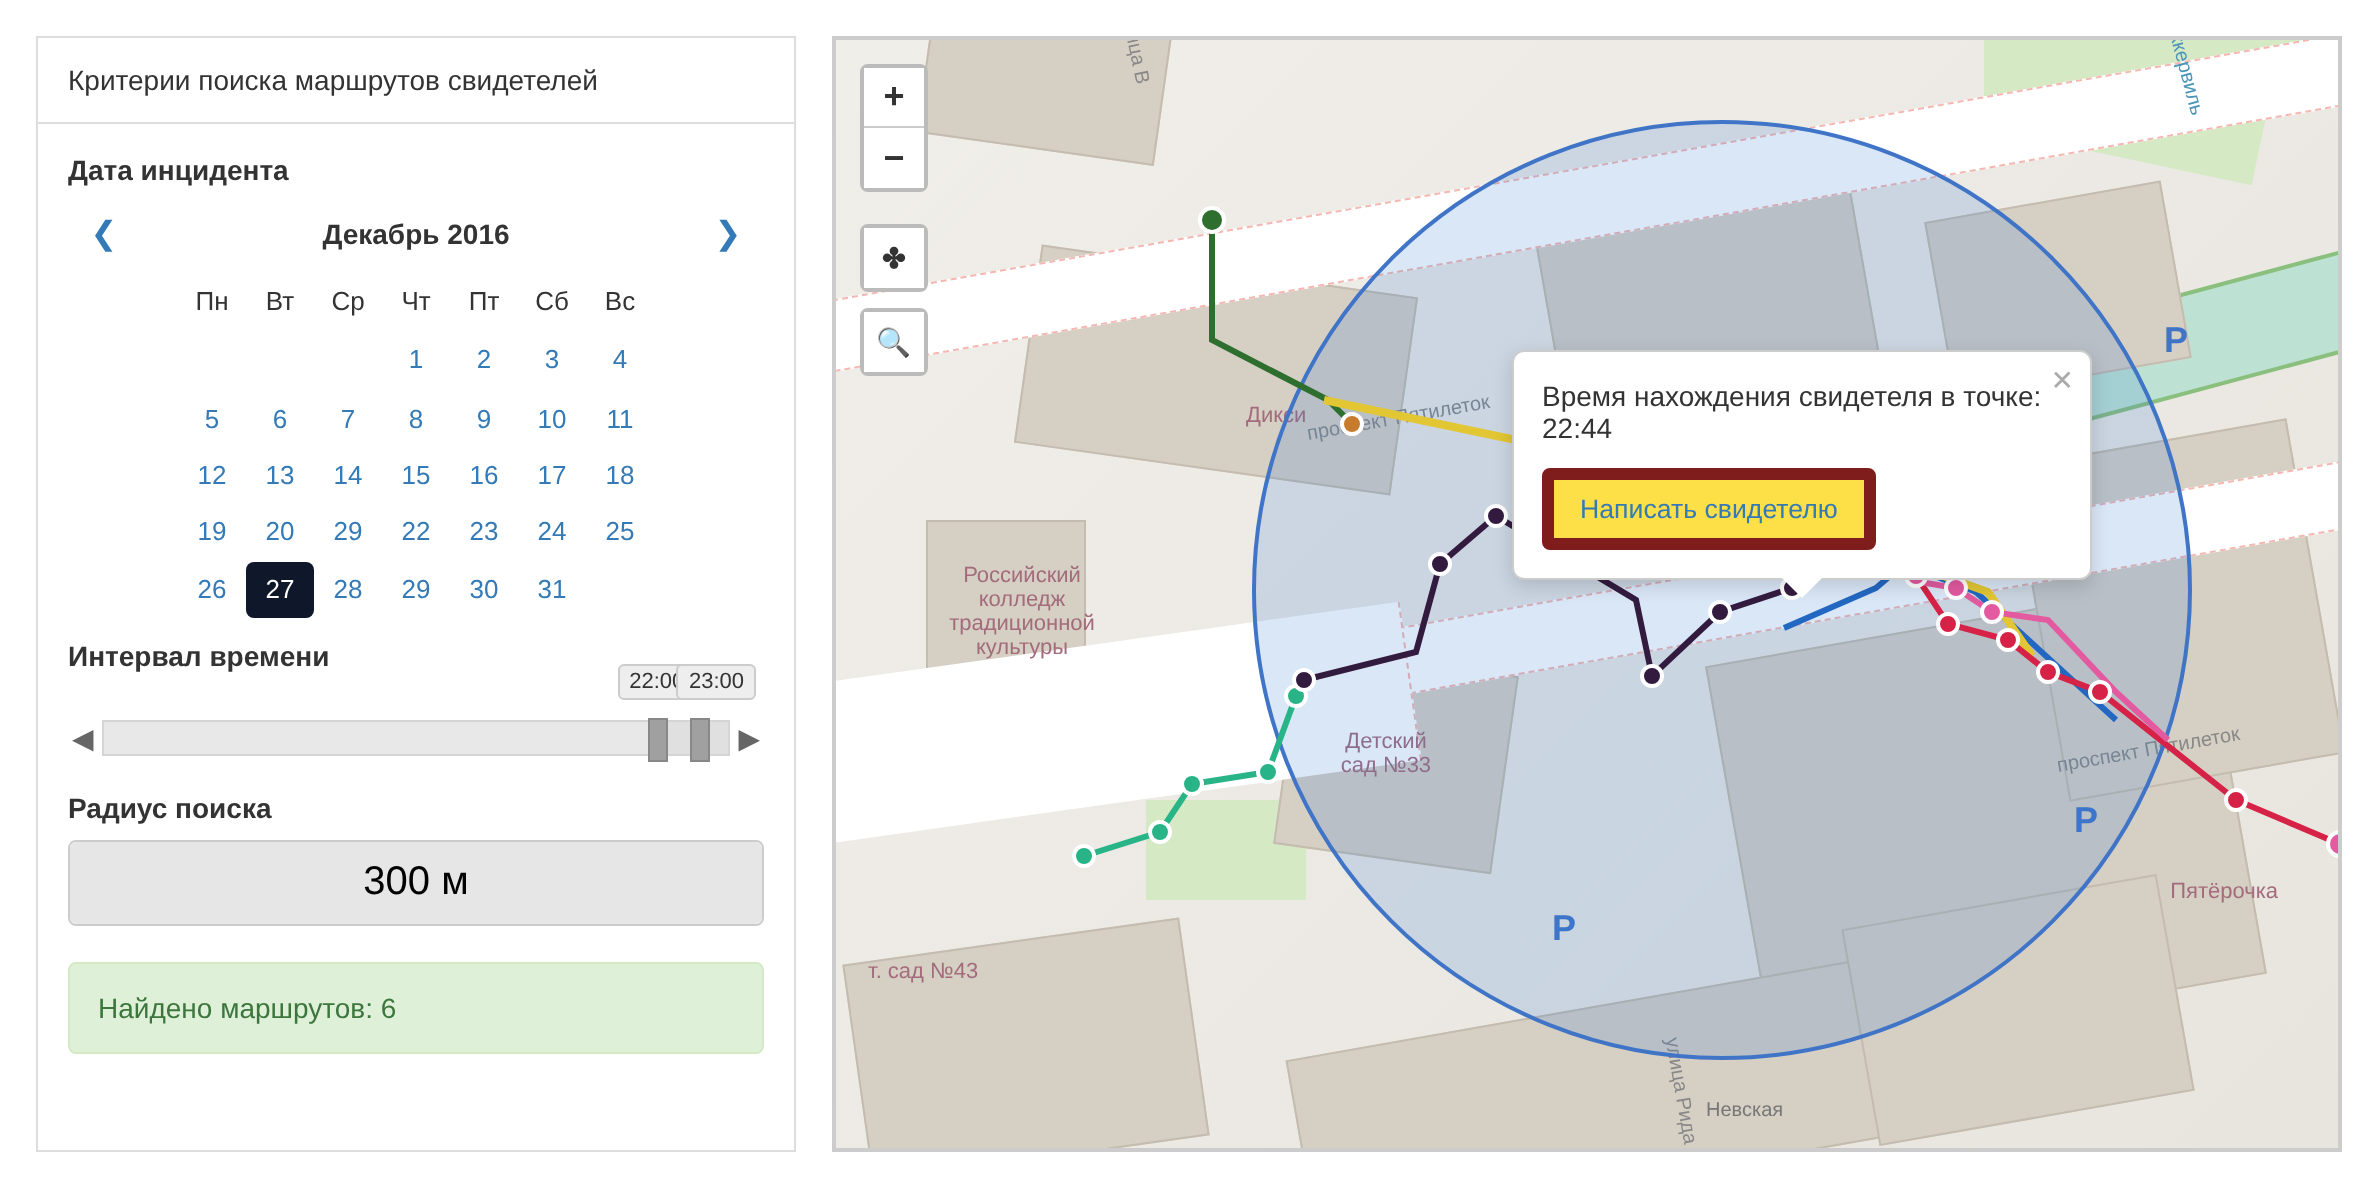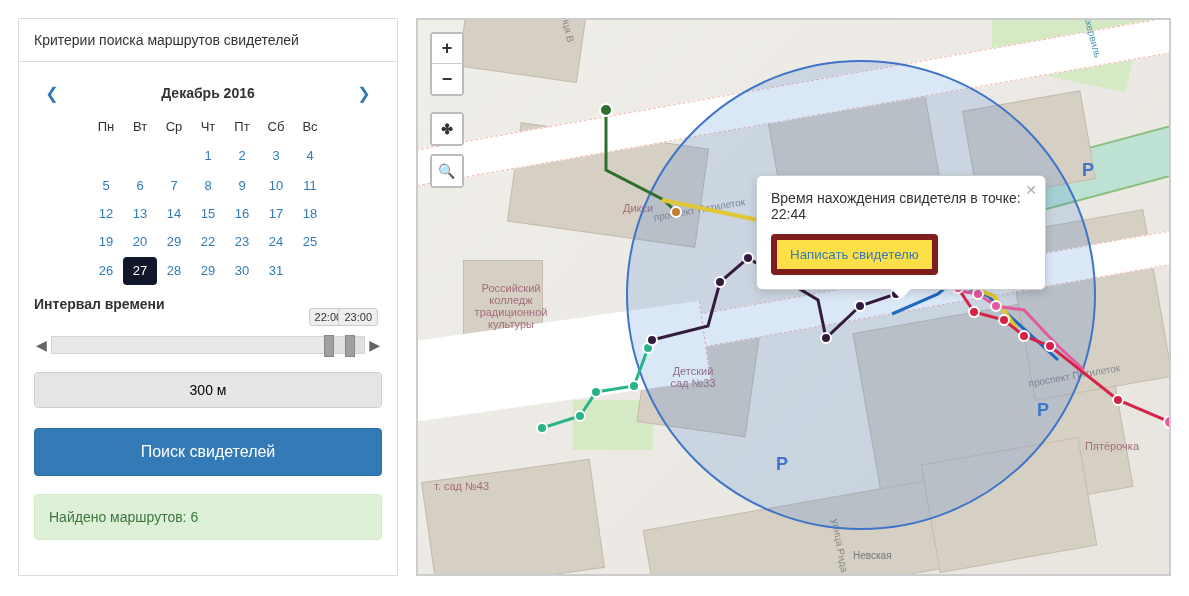--- a/index.html
+++ b/index.html
@@ -19,21 +19,21 @@
 .cal td button{background:none;border:none;color:#337ab7;width:34px;height:28px;font-size:13px;cursor:pointer}
 .cal td button.muted{visibility:hidden}
 .cal td button.sel{background:#0f172a;color:#fff;border-radius:4px}
 .slider-wrap{position:relative;display:flex;align-items:center;margin:24px 0 18px}
 .barbtn{background:none;border:none;font-size:14px;color:#666;cursor:pointer;padding:0 2px}
 .track{flex:1;height:18px;background:#e8e8e8;border:1px solid #d5d5d5;margin:0 2px;position:relative}
 .range{position:absolute;top:0;bottom:0;background:#e0e0e0}
 .handle{position:absolute;top:-2px;width:10px;height:22px;background:#a0a0a0;border:1px solid #888;cursor:ew-resize}
 .bubble{position:absolute;top:-28px;font-size:11px;background:#eee;border:1px solid #ccc;padding:2px 5px;border-radius:3px;white-space:nowrap}
 .radio-group{display:flex;border:1px solid #ccc;border-radius:4px;overflow:hidden}
-.radio-group button{flex:1;padding:9px 0;background:#fff;border:none;border-left:1px solid #ccc;cursor:pointer;font-size:14px}
+.radio-group button{flex:1;padding:9px 0;background:#fff;border:none;border-left:1px solid #ccc;cursor:pointer;font-size:20px}
 .radio-group button:first-child{border-left:none}
 .radio-group button.active{background:#e6e6e6}
 .primary{width:100%;margin-top:20px;padding:14px 0;background:#337ab7;color:#fff;border:1px solid #2e6da4;border-radius:4px;font-size:16px;cursor:pointer}
 .alert{margin-top:18px;padding:14px;background:#dff0d8;border:1px solid #d6e9c6;border-radius:4px;color:#3c763d}
 .map{flex:1;height:558px;position:relative;border:2px solid #ccc;overflow:hidden;background:linear-gradient(135deg,#f0eee9 0%,#e8e5df 100%)}
 .road{position:absolute;background:#fff;border-top:1px dashed #f5b7b1;border-bottom:1px dashed #f5b7b1}
 .road.main{transform:rotate(-10deg)}
 .block{position:absolute;background:#d6cfc4;border:1px solid #c4bcae}
 .green{position:absolute;background:#d4e9c4}
 .p-ico{position:absolute;color:#3f74c7;font-weight:bold;font-size:18px}
@@ -50,20 +50,21 @@
 .rlbl{position:absolute;font-size:10px;color:#888;transform:rotate(-10deg)}
 svg.tracks{position:absolute;inset:0;width:100%;height:100%;pointer-events:none}
 </style>
 </head>
 <body>
 
 <div class="container">
   <div class="sidebar">
     <div class="panel-title">Критерии поиска маршрутов свидетелей</div>
     <div class="body">
+      <div class="section-label">Дата инцидента</div>
 
       <div class="cal-head">
         <button class="chev">❮</button>
         <span class="cal-month">Декабрь 2016</span>
         <button class="chev">❯</button>
       </div>
       <table class="cal" id="cal">
           <tbody>
             <tr>
               <th>Пн</th>
@@ -130,25 +131,25 @@
           <div class="handle" style="left:87%">
             <div class="bubble" style="left:-16px">22:00</div>
           </div>
           <div class="handle" style="left:94%">
             <div class="bubble" style="left:-8px">23:00</div>
           </div>
         </div>
         <button class="barbtn">▶</button>
       </div>
 
+      <div class="section-label">Радиус поиска</div>
       <div class="radio-group" id="radius">
           <button class="active">300 м</button>
         </div>
 
-      <button class="primary">Поиск свидетелей</button>
 
       <div class="alert">Найдено маршрутов: 6</div>
     </div>
   </div>
 
   <div class="map">
 
     <div class="green" style="left:155px;top:380px;width:80px;height:50px"></div>
     <div class="green" style="left:574px;top:-8px;width:160px;height:40px"></div>
     <div class="green" style="right:35px;top:-6px;width:90px;height:70px;transform:rotate(12deg)"></div>

